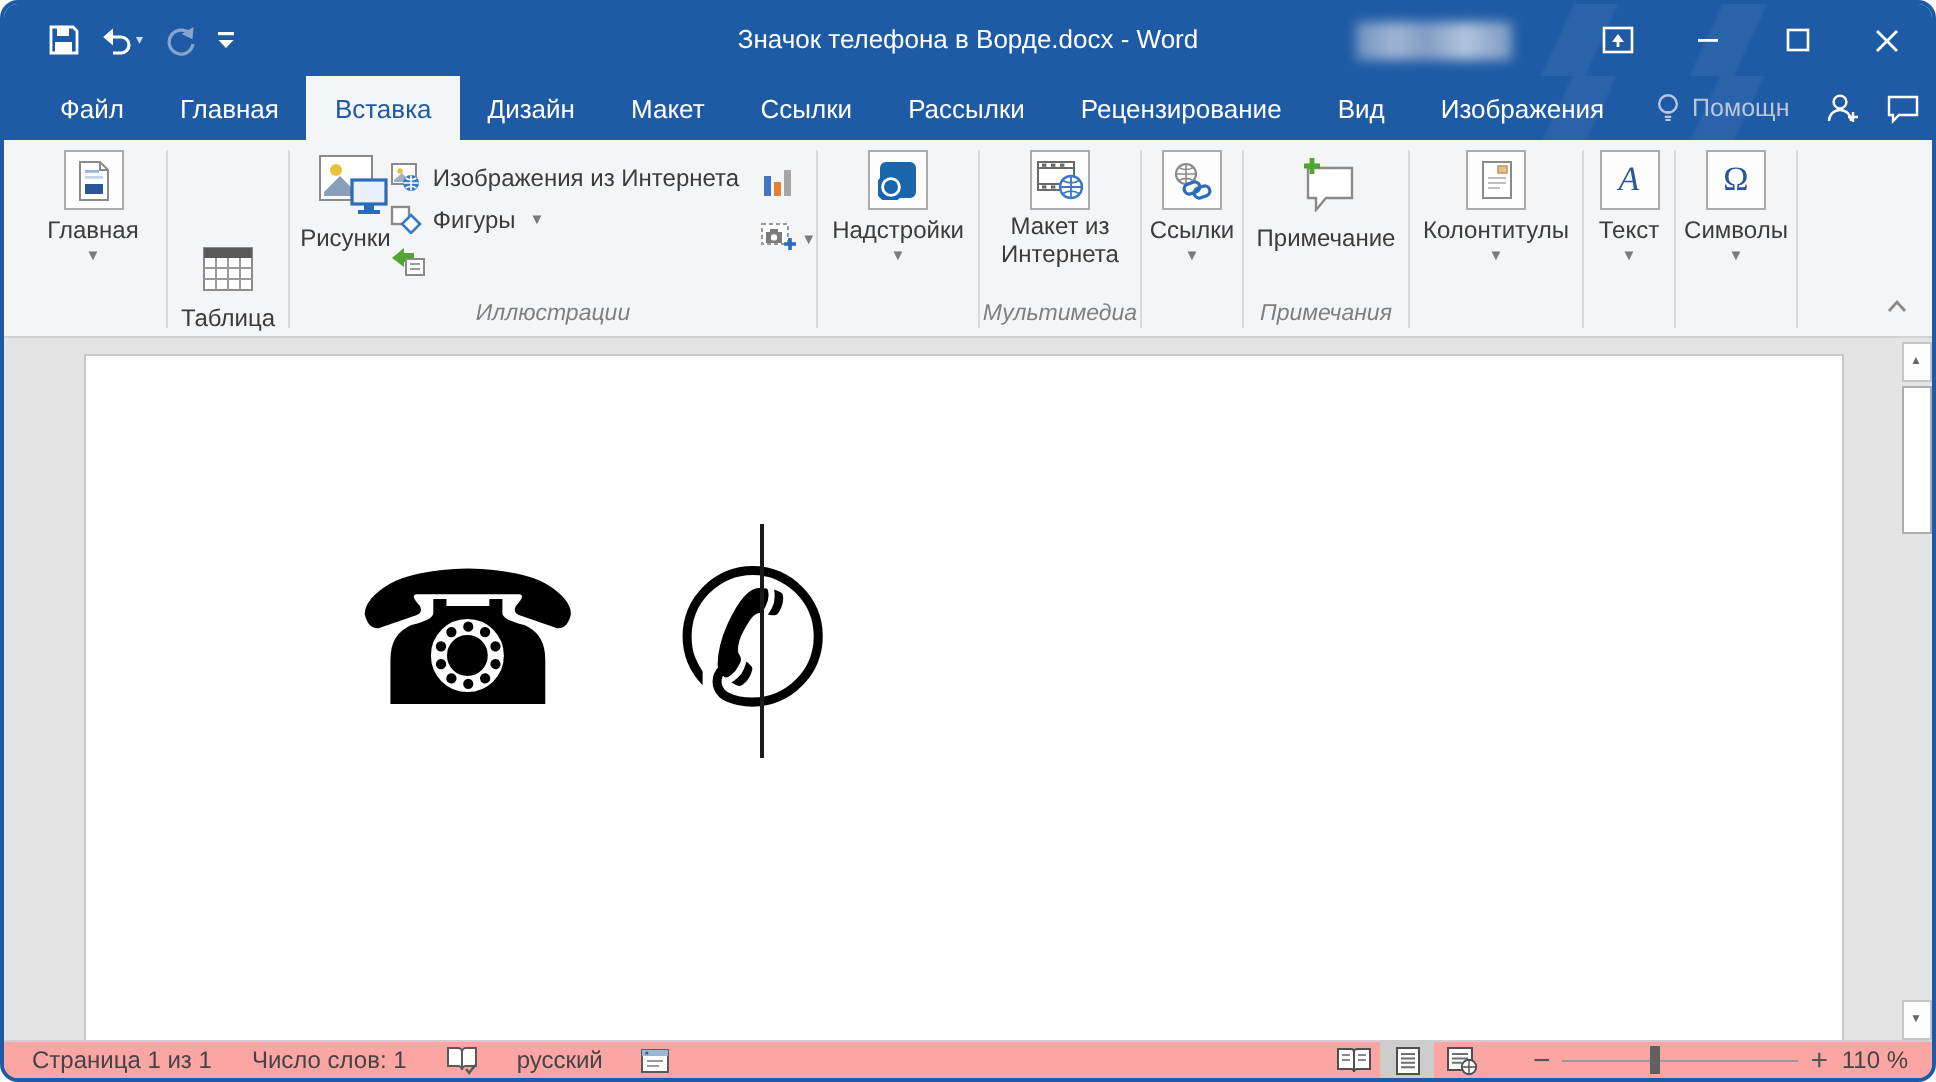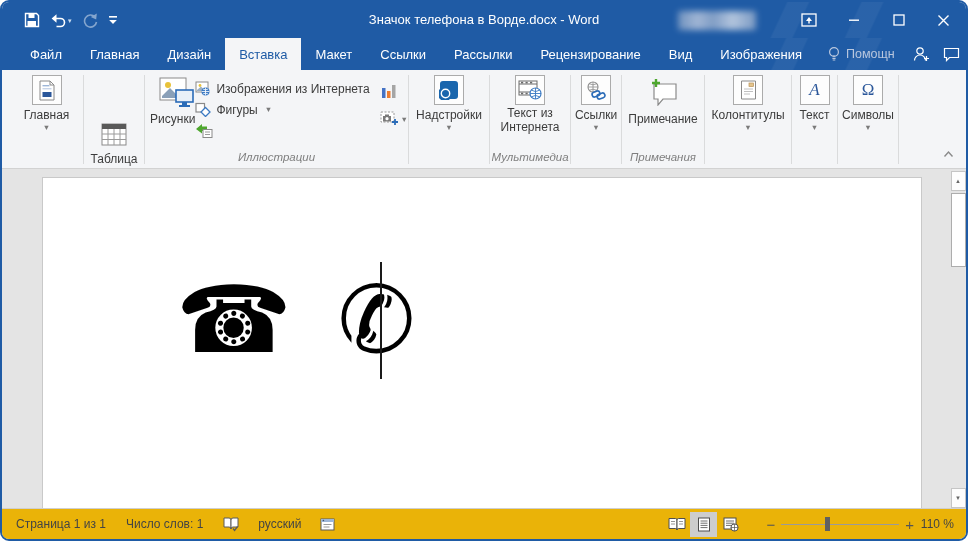--- a/index.html
+++ b/index.html
@@ -89,21 +89,21 @@
   .caret{ position:absolute; left:337px; top:84px; width:2px; height:117px; background:#1a1a1a; }
   .vscroll{ position:absolute; right:0; top:2px; bottom:0; width:16px; display:flex; flex-direction:column; align-items:center;}
   .sbtn{
     width:15px; height:20px; background:#fdfdfd; border:1px solid #c5c5c5;
     display:flex; align-items:center; justify-content:center; font-size:6px; color:#666;
   }
   .sthumb{ width:15px; height:74px; background:#fff; border:1px solid #adadad; margin-top:2px; }
   .strack-fill{ flex:1; }
   
   .statusbar{
-    height:31px; flex:0 0 auto; background:#eab308; border-top:1px solid #cfcfcf;
+    height:19px; flex:0 0 auto; background:#fca5a5; border-top:1px solid #cfcfcf;
     display:flex; align-items:center; font-size:12px; color:#444;
   }
   .sb-item{ padding:0 10px; white-space:nowrap; cursor:default;}
   .sb-item.first{ padding-left:14px; }
   .sb-icon{ padding:0 9px; display:flex; align-items:center; }
   .sb-right{ margin-left:auto; display:flex; align-items:center; }
   .viewbtn{ width:27px; height:25px; display:flex; align-items:center; justify-content:center; }
   .viewbtn.active{ background:#cdcdcd; }
   .zoomctl{ display:flex; align-items:center; margin-left:16px; }
   .zsign{ font-size:15px; color:#555; padding:0 6px; line-height:1;}
@@ -170,22 +170,22 @@
         <svg width="13" height="13" viewBox="0 0 13 13">
             <path d="M1.5 1.5 L11.5 11.5 M11.5 1.5 L1.5 11.5" stroke="#fff" stroke-width="1.4"></path>
           </svg>
       </span>
     </div>
   </div>
 
   <div class="tabrow">
     <div class="tab file">Файл</div>
     <div class="tab">Главная</div>
+    <div class="tab active">Вставка</div>
     <div class="tab">Дизайн</div>
-    <div class="tab active">Вставка</div>
     <div class="tab">Макет</div>
     <div class="tab">Ссылки</div>
     <div class="tab">Рассылки</div>
     <div class="tab">Рецензирование</div>
     <div class="tab">Вид</div>
     <div class="tab">Изображения</div>
     <div class="tellme">
       <svg width="12" height="16" viewBox="0 0 12 16">
           <circle cx="6" cy="6" r="4.4" fill="none" stroke="#b9c7de" stroke-width="1.2"></circle>
           <path d="M4.4 12.4 h3.2 M4.7 14 h2.6" stroke="#b9c7de" stroke-width="1.1"></path>
@@ -342,21 +342,21 @@
                 <rect x="7.5" y="1.8" width="2.2" height="1.6" fill="#6a6a6a"></rect>
                 <rect x="12" y="1.8" width="2.2" height="1.6" fill="#6a6a6a"></rect>
                 <rect x="3" y="12.7" width="2.2" height="1.6" fill="#6a6a6a"></rect>
                 <rect x="7.5" y="12.7" width="2.2" height="1.6" fill="#6a6a6a"></rect>
                 <rect x="12" y="12.7" width="2.2" height="1.6" fill="#6a6a6a"></rect>
                 <circle cx="17.5" cy="13.5" r="5.5" fill="#fff" stroke="#3a79c3" stroke-width="1.2"></circle>
                 <path d="M12 13.5 h11 M17.5 8 v11 M13.5 10.2 a7 7 0 0 0 8 0 M13.5 16.8 a7 7 0 0 1 8 0" stroke="#3a79c3" stroke-width=".9" fill="none"></path>
               </svg>
           </span>
           <span class="blabel2">
-            <span style="display:block">Текст из</span>
+            <span style="display:block">Макет из</span>
             <span style="display:block">Интернета</span>
           </span>
         </div>
       </div>
       <div class="glabel">Мультимедиа</div>
     </div>
     <div class="gsep"></div>
 
     <div class="group g-links">
       <div class="gcontent">

